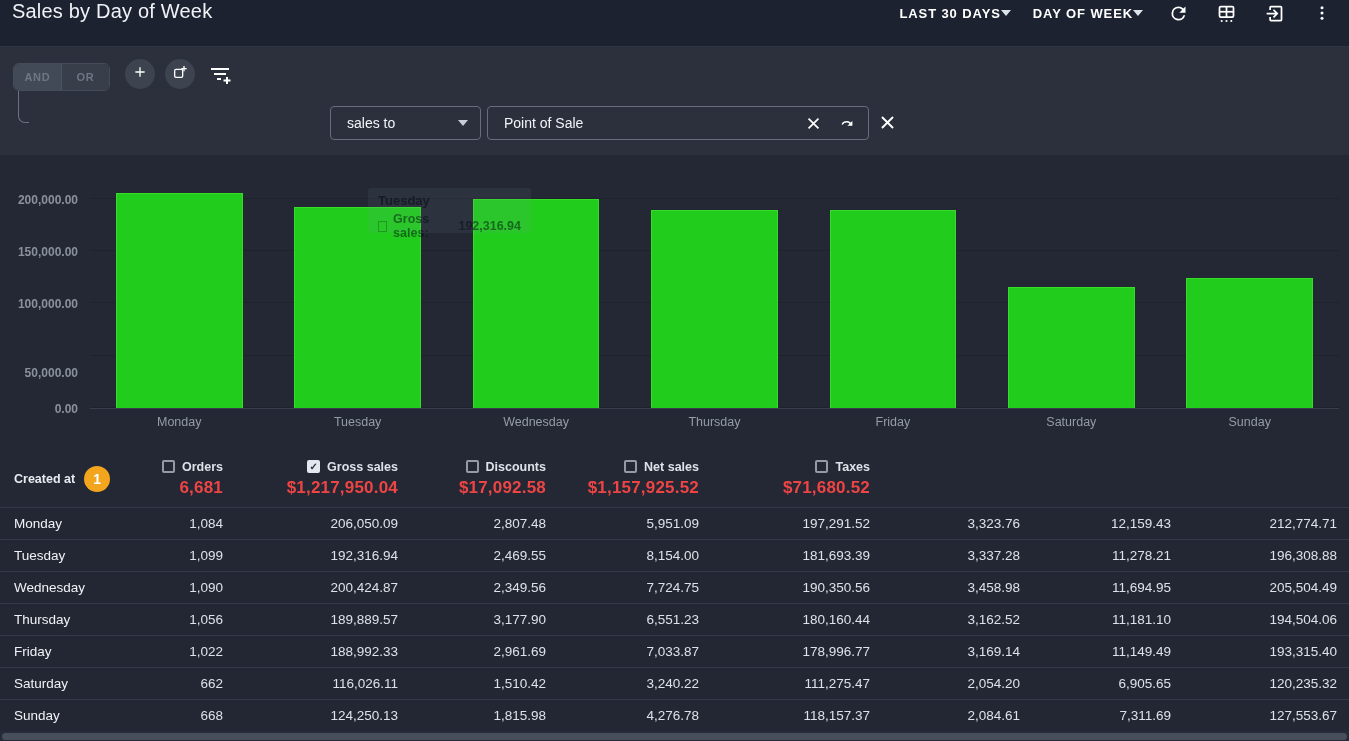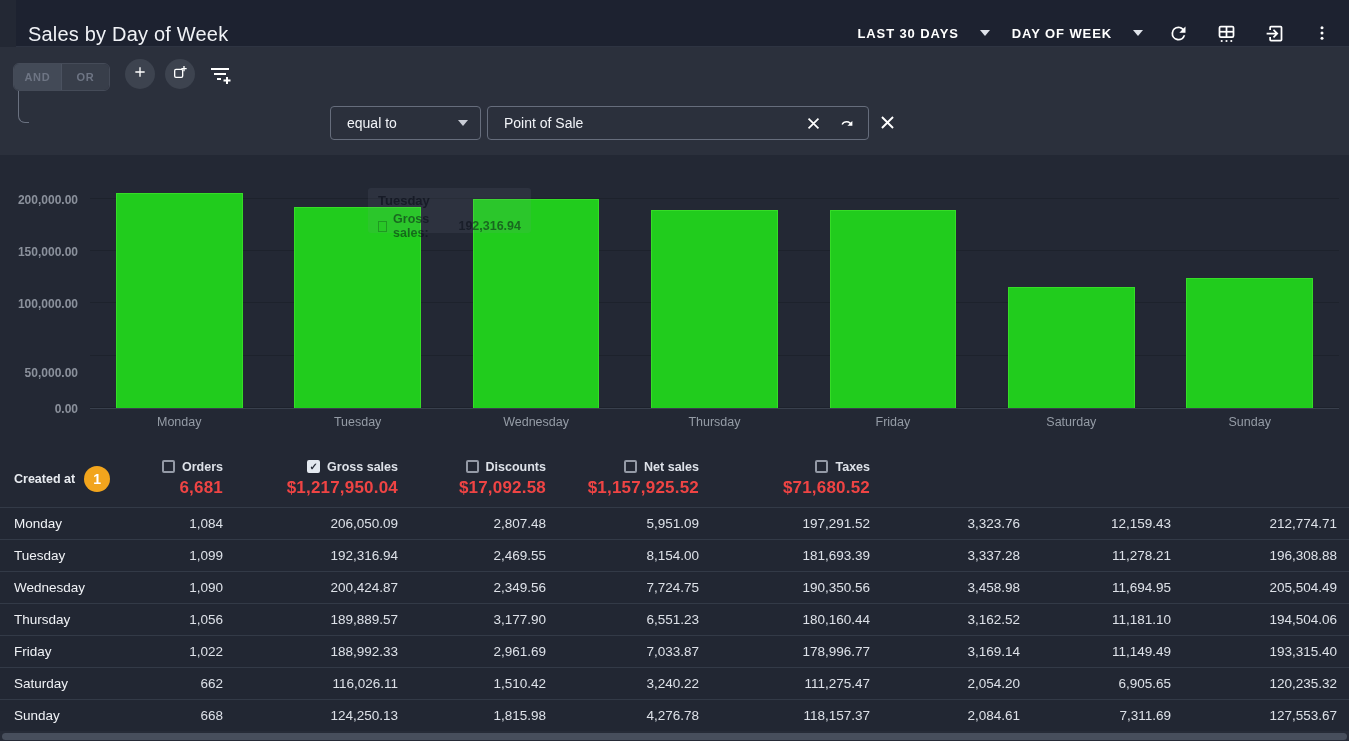--- a/index.html
+++ b/index.html
@@ -6,27 +6,26 @@
   *{box-sizing:border-box;}
   .app{
     position:relative;width:1349px;height:741px;overflow:hidden;
     background:#232834;
     font-family:"Liberation Sans", sans-serif;
     color:#e7eaf0;
   }
   
   .topbar{
     height:47px;background:#1d2230;border-bottom:1px solid #2e3442;
-    display:flex;align-items:flex-end;justify-content:space-between;
+    display:flex;align-items:flex-start;justify-content:space-between;
     padding:0 14px 0 12px;
-    margin-left:16px;
   }
   .page-title{font-size:20px;font-weight:500;color:#f0f2f6;letter-spacing:.2px;}
   .topbar-right{display:flex;align-items:center;gap:22px;}
-  .top-dd{display:flex;align-items:center;gap:21px;cursor:pointer;
+  .top-dd{display:flex;align-items:center;gap:0;cursor:pointer;
     font-size:13px;font-weight:700;letter-spacing:.9px;color:#fff;}
   .caret{width:0;height:0;border-left:5px solid transparent;border-right:5px solid transparent;
     border-top:6px solid #dfe3ea;}
   .icon-btn{width:26px;height:26px;display:flex;align-items:center;justify-content:center;cursor:pointer;}
   .icon-btn svg{display:block;}
   
   .filter-panel{position:relative;height:108px;background:#2b303c;}
   .andor{
     position:absolute;left:13px;top:16px;height:28px;width:97px;
     display:flex;border:1px solid #454b58;border-radius:6px;overflow:hidden;
@@ -177,21 +176,21 @@
       <span><svg width="26" height="24" viewBox="0 0 26 24">
             <line class="st" x1="4" y1="6" x2="22" y2="6"></line>
             <line class="st" x1="7" y1="11" x2="19" y2="11"></line>
             <line class="st" x1="10" y1="16" x2="14" y2="16"></line>
             <path fill="#fff" d="M19 14h2v2.5h2.5v2H21V21h-2v-2.5h-2.5v-2H19z"></path>
           </svg></span>
     </div>
     <div class="connector"></div>
 
     <div class="fbox op-box">
-      <span class="grow">equal to</span>
+      <span class="grow">sales to</span>
       <span class="caret"></span>
     </div>
     <div class="fbox val-box">
       <span class="grow">Point of Sale</span>
       <span class="val-icons">
         <span class="mini-icon">
             <svg width="17" height="17" viewBox="0 0 24 24">
               <path stroke="#fff" stroke-width="2.4" d="M5 5l14 14M19 5L5 19"></path>
             </svg>
           </span>

